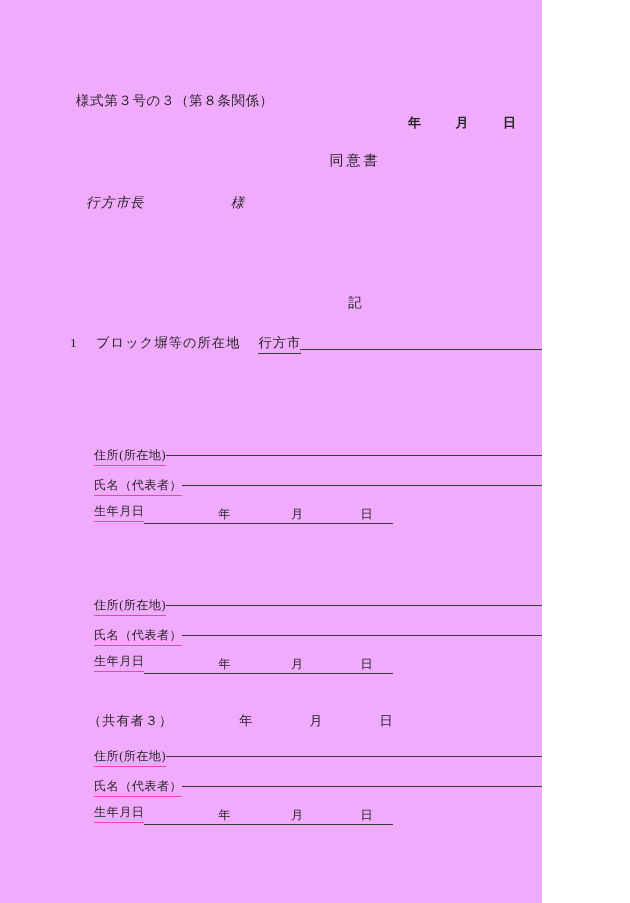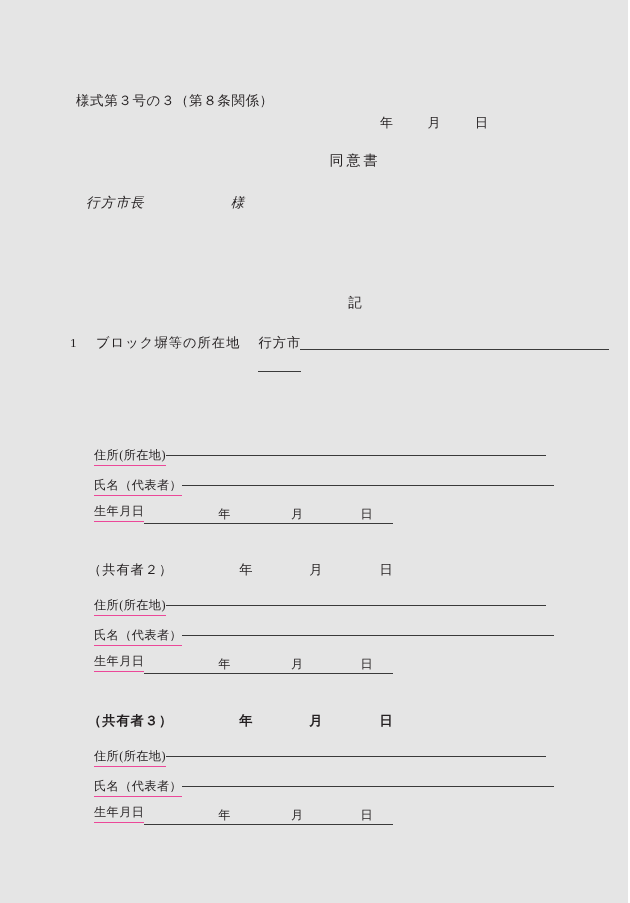--- a/index.html
+++ b/index.html
@@ -13,40 +13,41 @@
     height: 903px;
     position: relative;
     font-family: "Liberation Serif", "DejaVu Serif", serif;
     color: #231f20;
     -webkit-font-smoothing: antialiased;
   }
 
   .page {
     position: absolute;
     left: 0; top: 0;
-    width: 628px;
+    width: 542px;
     height: 903px;
-    background: #e5e5e5;
+    background: #f0abfc;
     overflow: hidden;
   }
 
   
   .row { position: absolute; white-space: nowrap; }
   .center { text-align: center; margin-left: 40px; }
 
   
   .form-no {
     left: 76px; top: 92px;
     font-size: 13.5px;
     letter-spacing: .6px;
   }
   .date-line {
-    left: 380px; top: 114px;
+    left: 408px; top: 114px;
     font-size: 13px;
     letter-spacing: .5px;
+    font-weight: bold;
   }
   .date-line .sep { display: inline-block; width: 34px; }
 
   .doc-title {
     left: 0; top: 152px;
     width: 630px;
     font-size: 14px;
     letter-spacing: 3px;
   }
 
@@ -100,21 +101,21 @@
   .loc-fill {
     display: inline-block;
     width: 309px;
     border-bottom: 1px solid #3a3a3a;
     vertical-align: -3px;
     margin-left: -1px;
   }
   .loc-city {
     display: inline-block;
     border-bottom: 1px solid #3a3a3a;
-    padding-bottom: 19px;
+    padding-bottom: 1px;
   }
 
   
   .owner-head {
     font-size: 13.2px;
     letter-spacing: 1px;
   }
   .owner-head .g1 { display: inline-block; width: 66px; }
   .owner-head .g2 { display: inline-block; width: 56px; }
 
@@ -172,34 +173,31 @@
   <div class="row field" style="left:94px; top:443px;">
     <span class="label">住所(所在地)</span><span class="rest" style="width:380px;"></span>
   </div>
   <div class="row field" style="left:94px; top:473px;">
     <span class="label">氏名（代表者）</span><span class="rest" style="width:372px;"></span>
   </div>
   <div class="row field" style="left:94px; top:503px;">
     <span class="label">生年月日</span><span class="dob-rest"><span class="s1"></span><span>年</span><span class="s2"></span><span>月</span><span class="s3"></span><span>日</span><span class="tail"></span></span>
   </div>
 
-  <div class="row owner-head" style="left:88px; top:561px;">
-    <span>（共有者２）</span><span class="g1"></span><span>年</span><span class="g2"></span><span>月</span><span class="g2"></span><span>日</span>
-  </div>
   <div class="row field" style="left:94px; top:593px;">
     <span class="label">住所(所在地)</span><span class="rest" style="width:380px;"></span>
   </div>
   <div class="row field" style="left:94px; top:623px;">
     <span class="label">氏名（代表者）</span><span class="rest" style="width:372px;"></span>
   </div>
   <div class="row field" style="left:94px; top:653px;">
     <span class="label">生年月日</span><span class="dob-rest"><span class="s1"></span><span>年</span><span class="s2"></span><span>月</span><span class="s3"></span><span>日</span><span class="tail"></span></span>
   </div>
 
-  <div class="row owner-head" style="left:88px; top:712px;font-weight:bold;">
+  <div class="row owner-head" style="left:88px; top:712px;">
     <span>（共有者３）</span><span class="g1"></span><span>年</span><span class="g2"></span><span>月</span><span class="g2"></span><span>日</span>
   </div>
   <div class="row field" style="left:94px; top:744px;">
     <span class="label">住所(所在地)</span><span class="rest" style="width:380px;"></span>
   </div>
   <div class="row field" style="left:94px; top:774px;">
     <span class="label">氏名（代表者）</span><span class="rest" style="width:372px;"></span>
   </div>
   <div class="row field" style="left:94px; top:804px;">
     <span class="label">生年月日</span><span class="dob-rest"><span class="s1"></span><span>年</span><span class="s2"></span><span>月</span><span class="s3"></span><span>日</span><span class="tail"></span></span>

